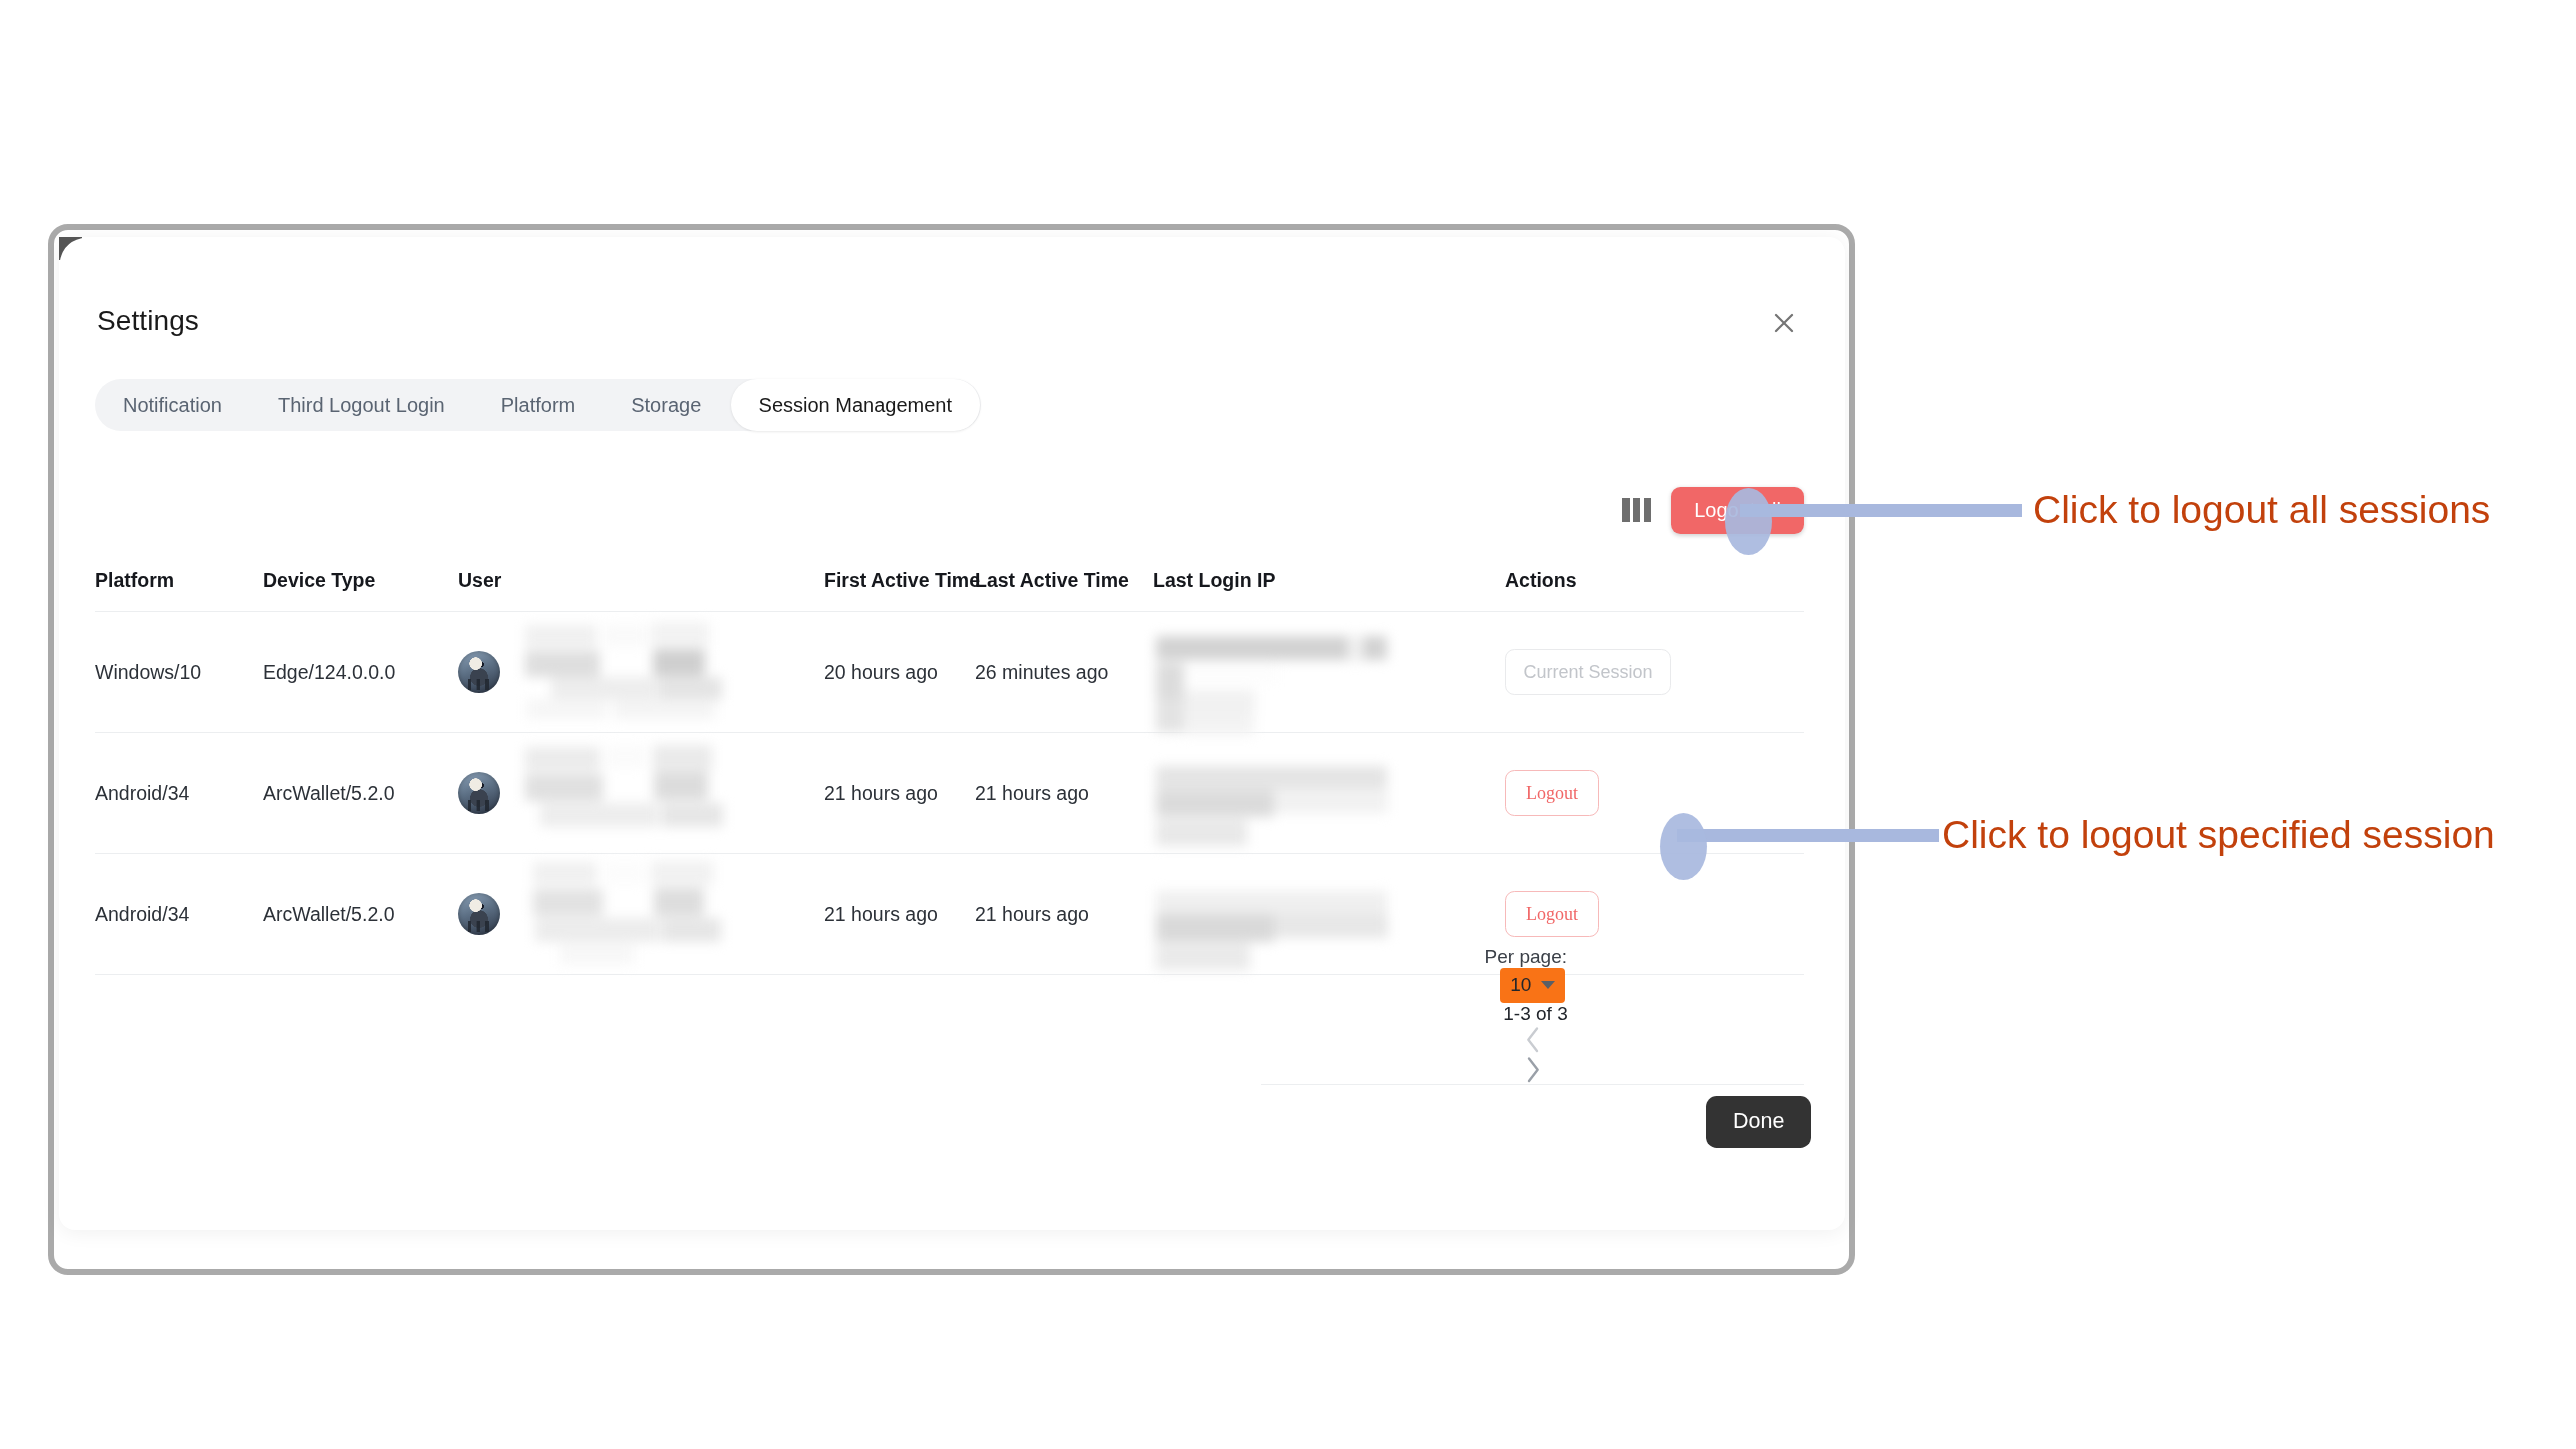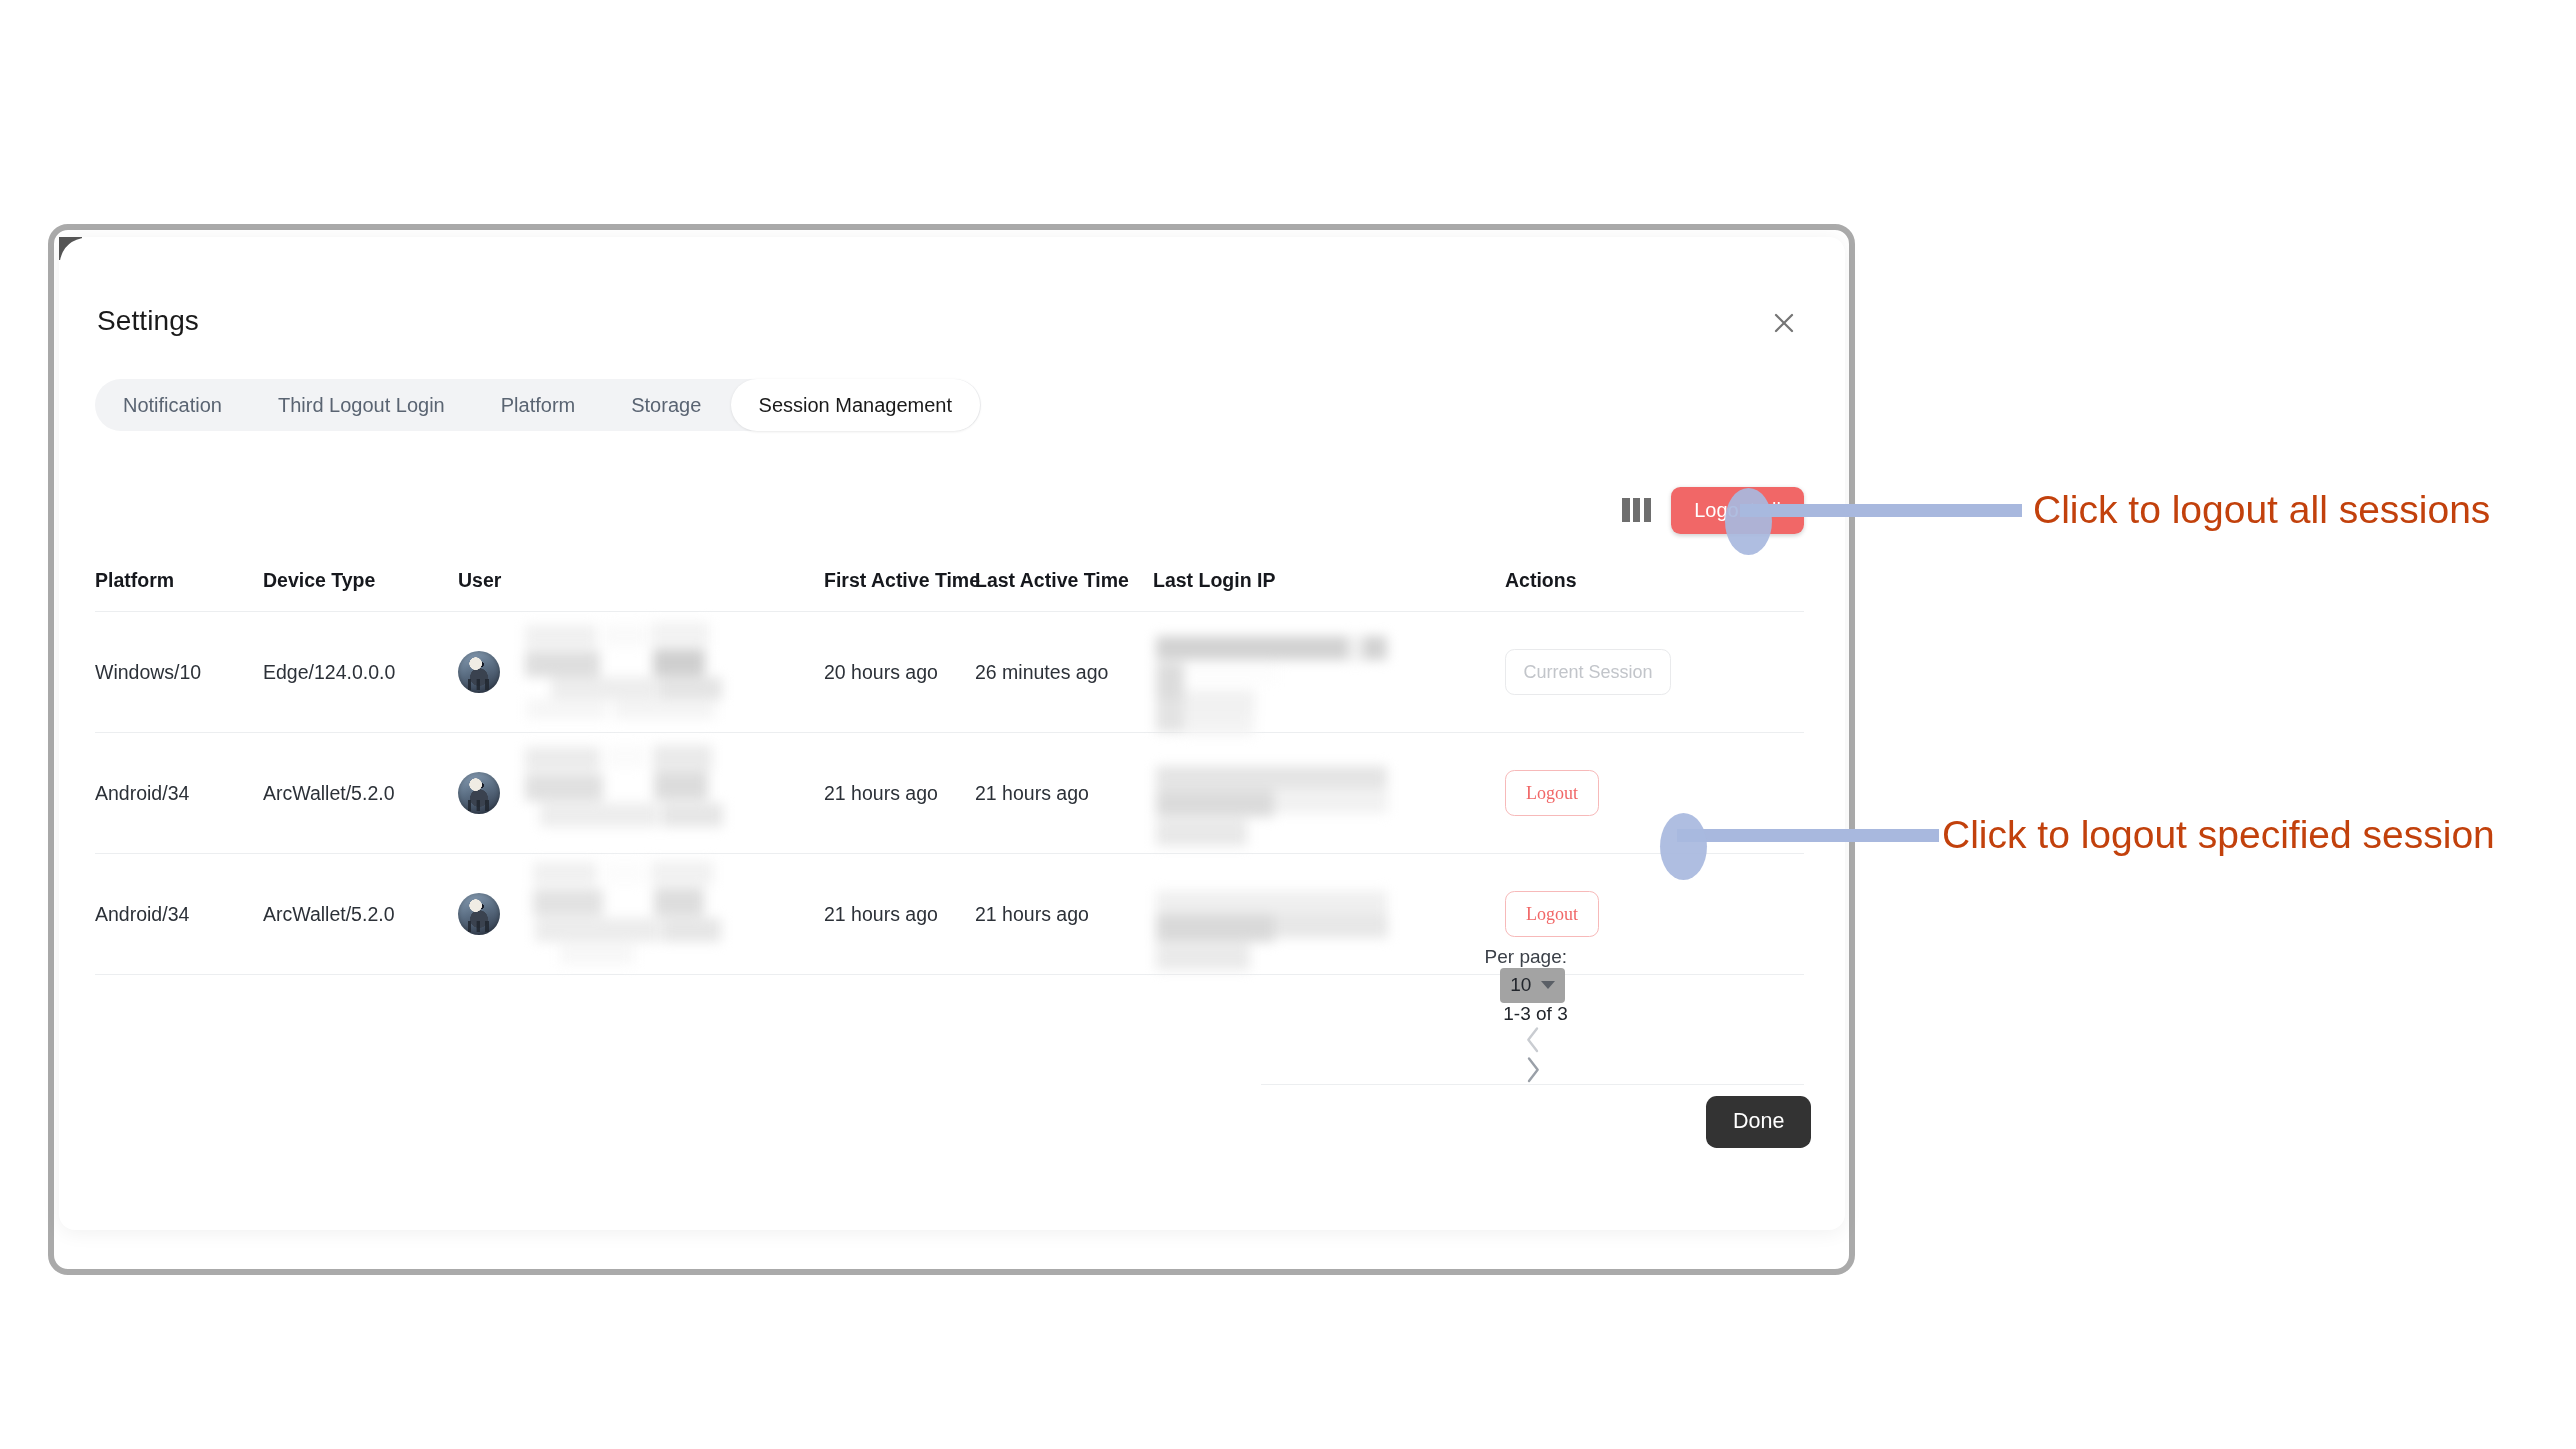--- a/index.html
+++ b/index.html
@@ -217,21 +217,21 @@
     left: 1261px; top: 1013px;
     width: 543px; height: 72px;
     display: flex; align-items: center; justify-content: flex-end;
     gap: 0;
     border-bottom: 1.3px solid #eceef0;
     flex-direction: column;
   }
   #per-page-label { font-size: 19px; color: #3b4048; margin-right: 13.4px; }
   #per-page-select {
     display: flex; align-items: center; gap: 9.4px;
-    background: #a3a3a3;
+    background: #f97316;
     padding: 6.7px 10.7px;
     border-radius: 4px;
     cursor: pointer;
   }
   #per-page-value { font-size: 19px; color: #22262c; }
   .caret-down {
     width: 0; height: 0;
     border-left: 7.4px solid transparent;
     border-right: 7.4px solid transparent;
     border-top: 8px solid #5a5f66;

